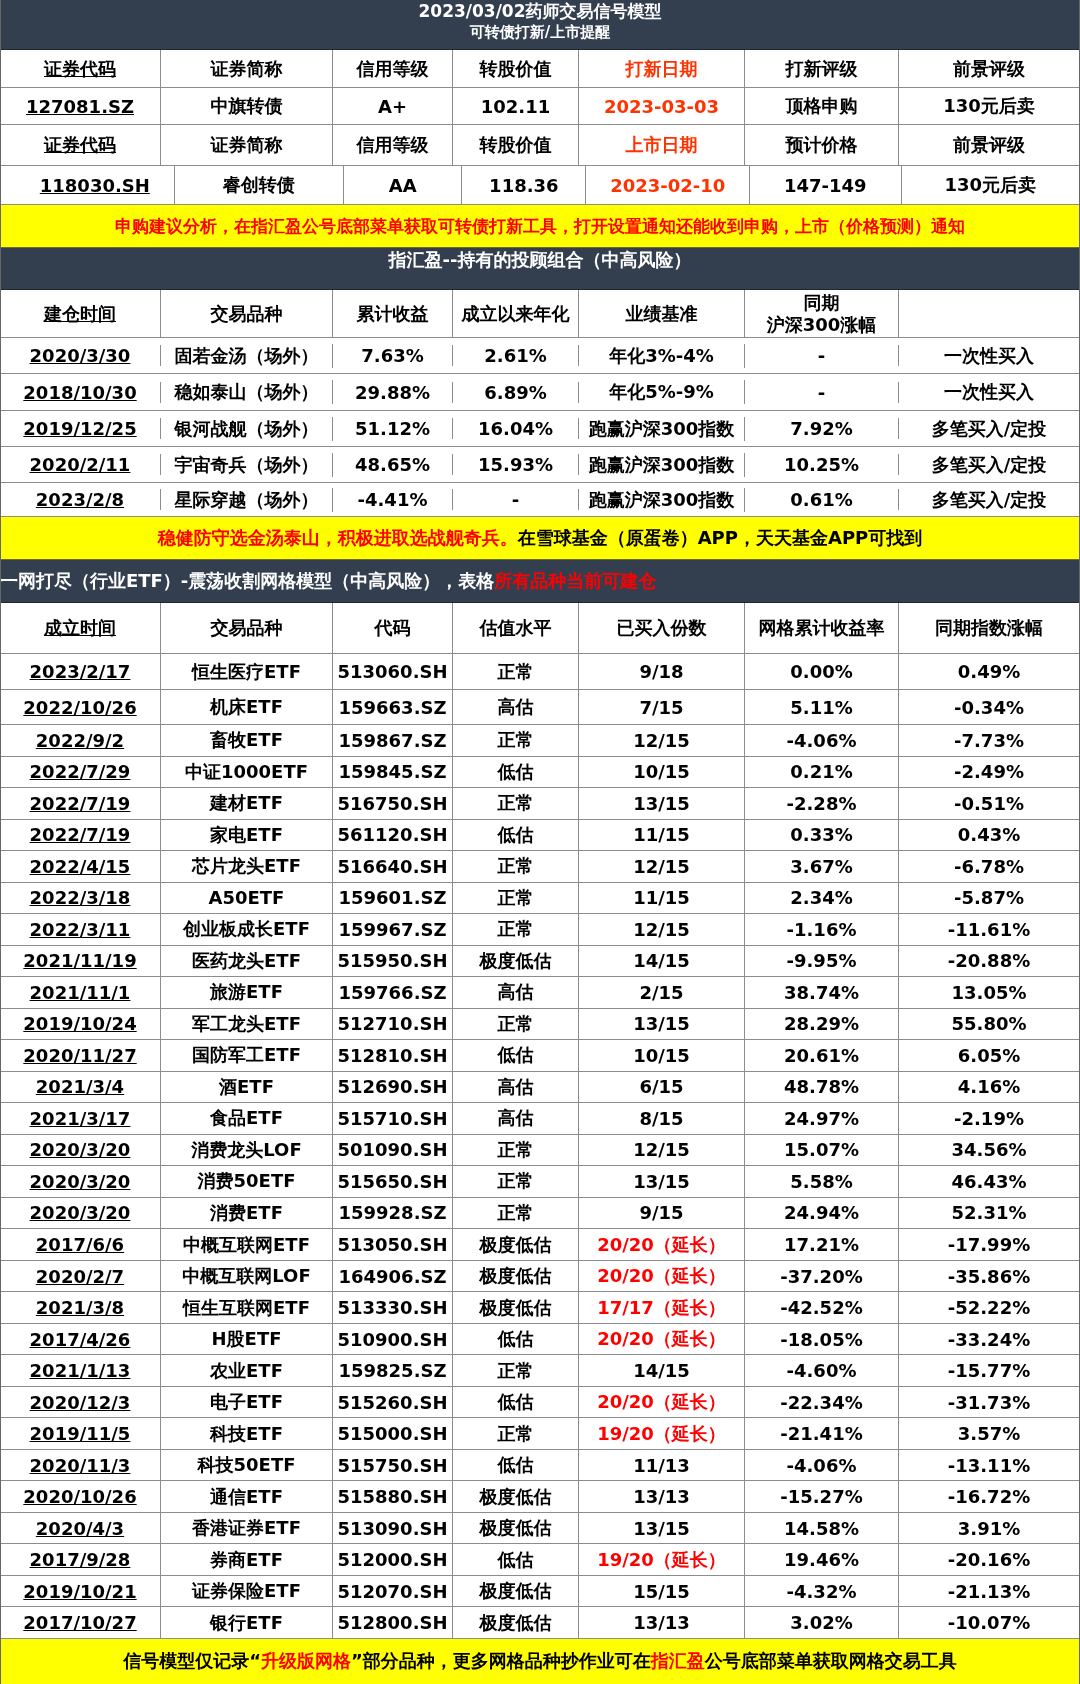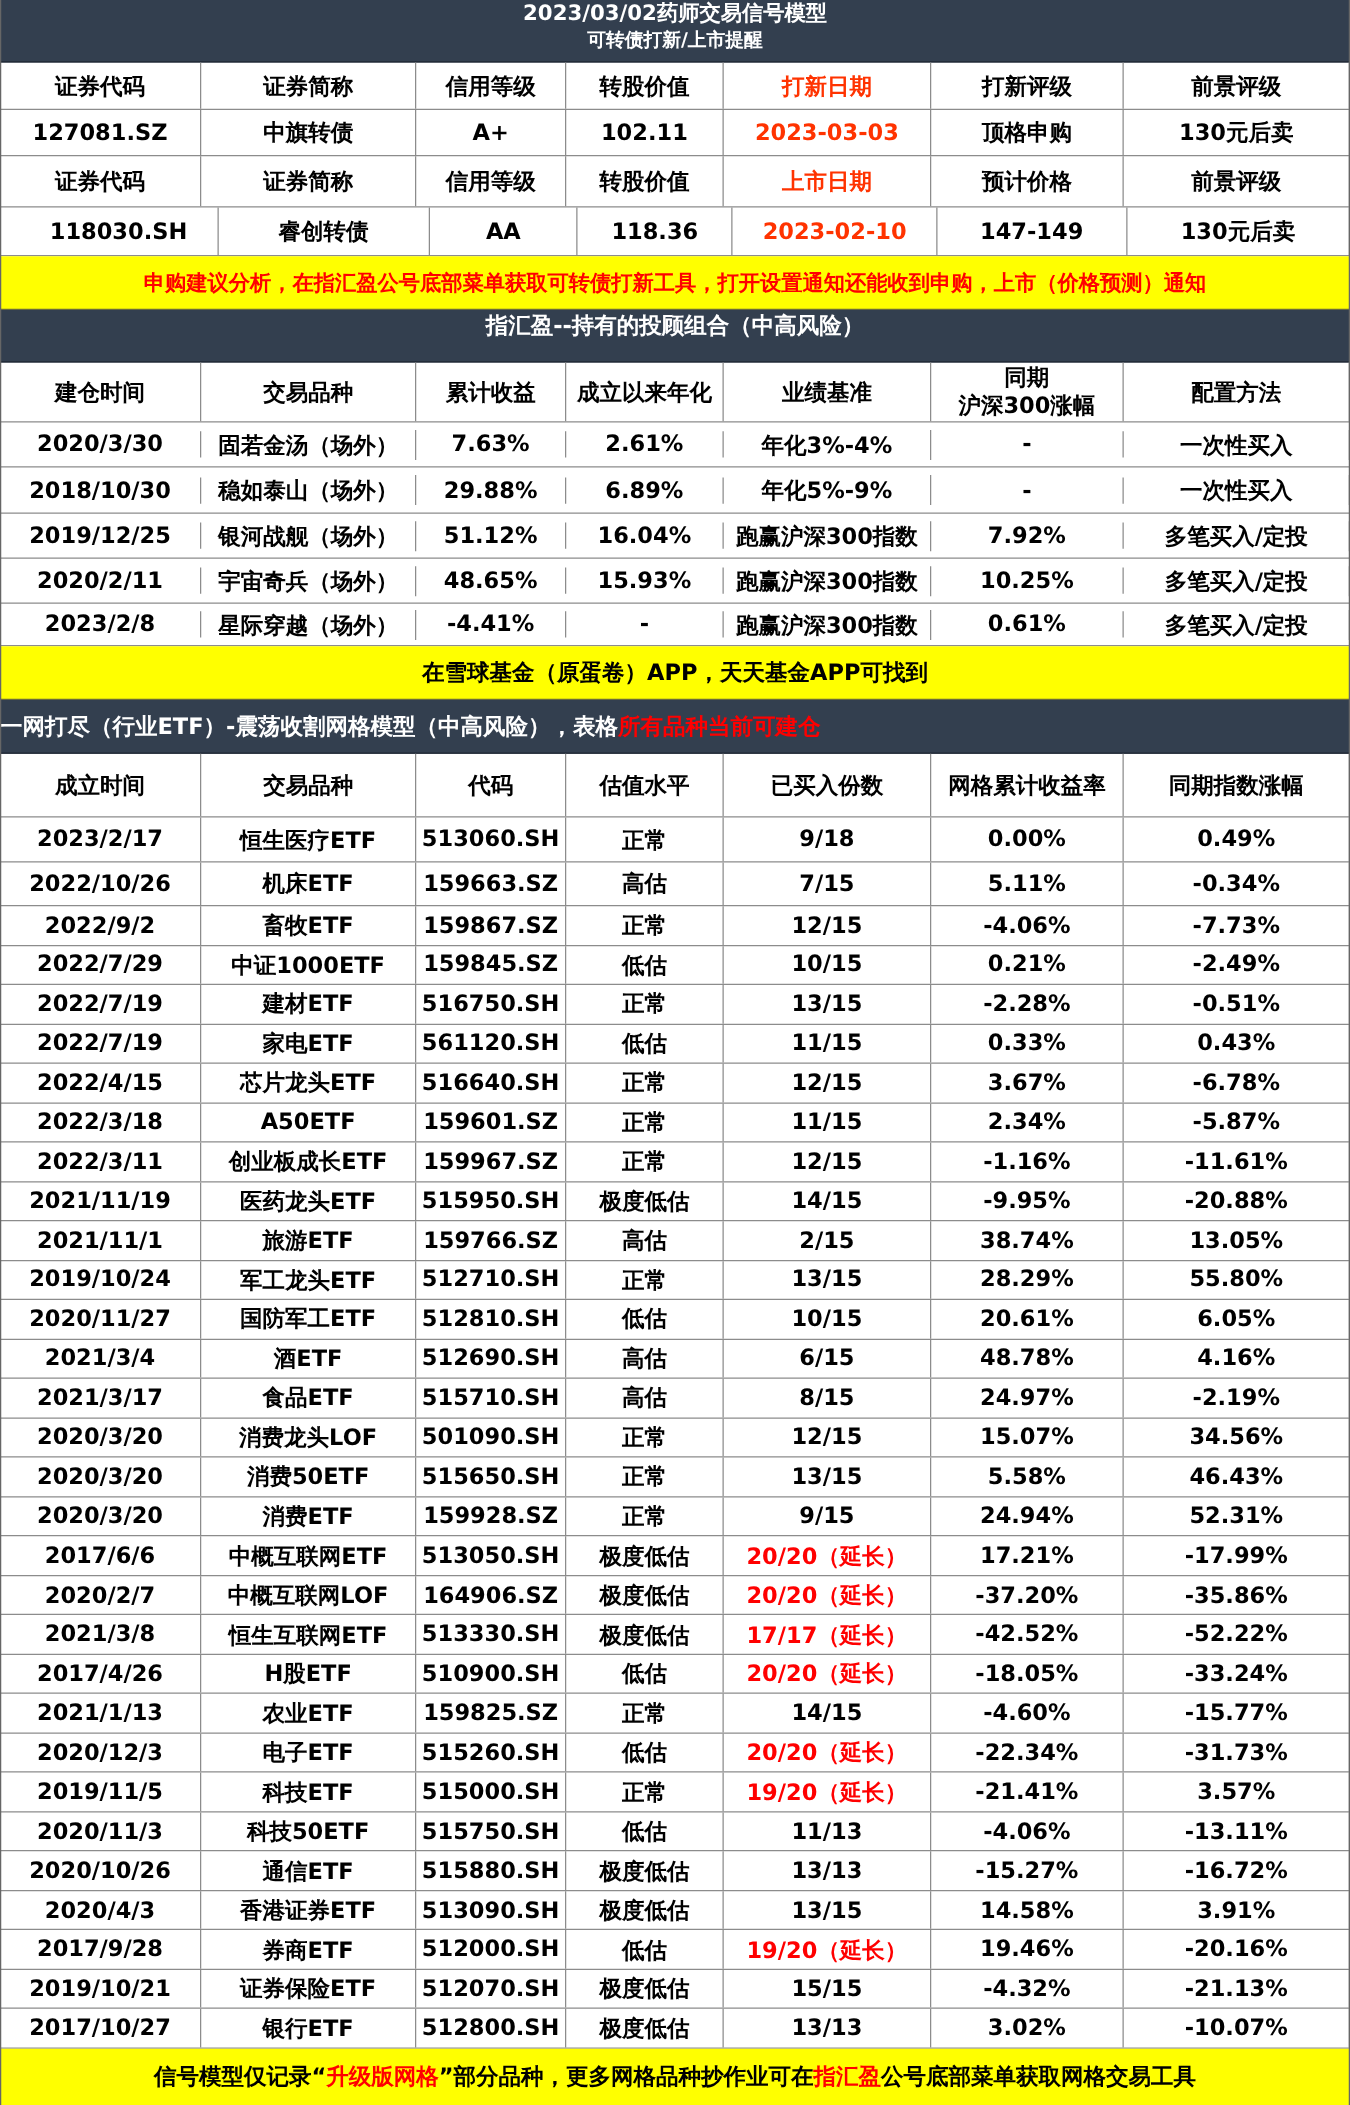--- a/index.html
+++ b/index.html
@@ -35,21 +35,21 @@
     border-bottom:1px solid #6b6b3a;white-space:nowrap;font-size:18px;
   }
   .notice.small{font-size:17px;color:var(--alert-red);}
 
   .row{display:flex;box-sizing:border-box;border-bottom:1px solid var(--grid-line);}
   .cell{
     box-sizing:border-box;border-right:1px solid var(--grid-line);
     display:flex;align-items:center;justify-content:center;text-align:center;
     white-space:nowrap;overflow:hidden;font-size:18px;
   }
-  .row > .cell:nth-child(1){width:161px;}
+  .row > .cell:nth-child(1){width:161px;text-decoration:underline;}
   .row > .cell:nth-child(2){width:172px;}
   .row > .cell:nth-child(3){width:120px;}
   .row > .cell:nth-child(4){width:126px;}
   .row > .cell:nth-child(5){width:166px;}
   .row > .cell:nth-child(6){width:154px;}
   .row > .cell:nth-child(7){width:181px;}
   .cell.two-line{white-space:pre-line;line-height:22px;align-items:flex-start;padding-top:2px;}
   .date-red{color:var(--date-red);}
   .alert{color:var(--alert-red);}
 
@@ -125,21 +125,20 @@
 
   <div id="portfolio-band" class="band single">指汇盈--持有的投顾组合（中高风险）</div>
   <div id="portfolio-head" class="row">
     <div class="cell">建仓时间</div>
     <div class="cell">交易品种</div>
     <div class="cell">累计收益</div>
     <div class="cell">成立以来年化</div>
     <div class="cell">业绩基准</div>
     <div class="cell two-line">同期
 沪深300涨幅</div>
-    <div class="cell">配置方法</div>
   </div>
   <div id="portfolio-rows">
       <div class="row">
     <div class="cell">2020/3/30</div>
     <div class="cell">固若金汤（场外）</div>
     <div class="cell">7.63%</div>
     <div class="cell">2.61%</div>
     <div class="cell">年化3%-4%</div>
     <div class="cell">-</div>
     <div class="cell">一次性买入</div>
@@ -175,20 +174,21 @@
     <div class="cell">2023/2/8</div>
     <div class="cell">星际穿越（场外）</div>
     <div class="cell">-4.41%</div>
     <div class="cell">-</div>
     <div class="cell">跑赢沪深300指数</div>
     <div class="cell">0.61%</div>
     <div class="cell">多笔买入/定投</div>
   </div>
     </div>
   <div id="portfolio-notice" class="notice">
+      <span style="color: rgb(255, 0, 0);">稳健防守选金汤泰山，积极进取选战舰奇兵。</span>
       <span style="color: #000000;">在雪球基金（原蛋卷）APP，天天基金APP可找到</span>
     </div>
 
   <div id="grid-band" class="band single" style="flex-direction:row">
       <span style="color: rgb(255, 255, 255);">一网打尽（行业ETF）-震荡收割网格模型（中高风险），表格</span>
       <span style="color: rgb(255, 0, 0);">所有品种当前可建仓</span>
     </div>
   <div id="grid-head" class="row">
     <div class="cell">成立时间</div>
     <div class="cell">交易品种</div>

